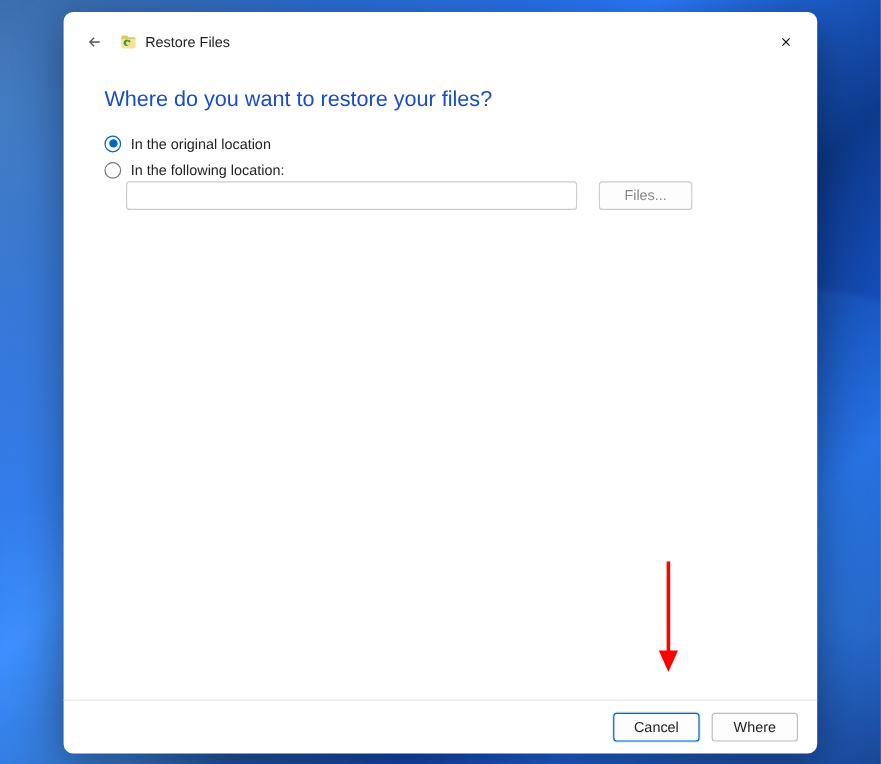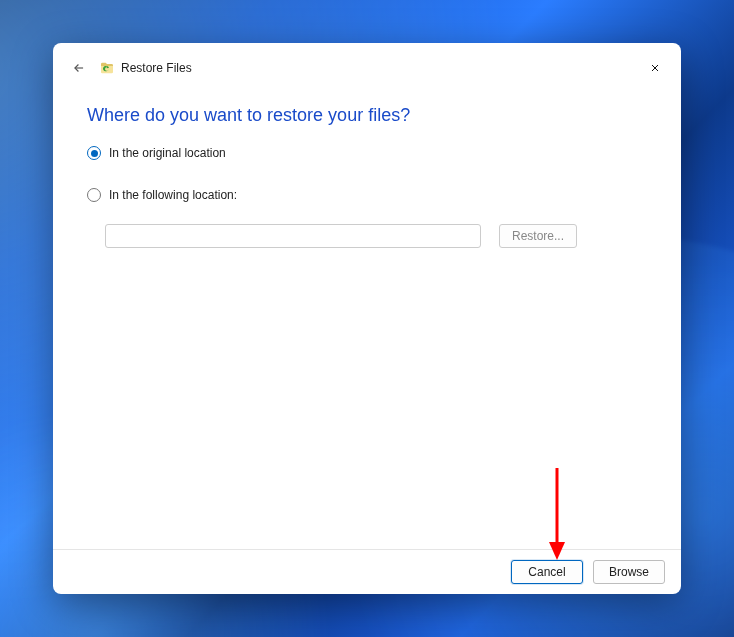--- a/index.html
+++ b/index.html
@@ -22,21 +22,21 @@
       pointer-events: none;
       mix-blend-mode: screen;
     }
     .s1 { width: 900px; height: 900px; left: -300px; top: -200px; background: radial-gradient(circle at 30% 30%, rgba(120,180,255,0.5), transparent 60%); }
     .s2 { width: 700px; height: 700px; right: -250px; bottom: -300px; background: radial-gradient(circle at 60% 40%, rgba(40,100,220,0.6), transparent 60%); }
     .s3 { width: 500px; height: 500px; left: -150px; bottom: -250px; background: radial-gradient(circle at 50% 50%, rgba(90,160,255,0.4), transparent 65%); }
 
     .dialog {
       position: relative;
       width: 628px;
-      height: 551px;
+      height: 618px;
       background: #ffffff;
       border-radius: 8px;
       box-shadow: 0 10px 40px rgba(0,0,0,0.4);
       display: flex;
       flex-direction: column;
     }
     .titlebar {
       display: flex;
       align-items: center;
       padding: 10px 12px 0 16px;
@@ -74,21 +74,21 @@
       font-size: 18px;
       color: #1a4bc9;
       margin-bottom: 20px;
       margin-top: 6px;
     }
     .radio-row {
       display: flex;
       align-items: center;
       font-size: 12px;
       color: #222;
-      margin-bottom: 28px;
+      margin-bottom: 8px;
       cursor: pointer;
     }
     .radio {
       width: 14px; height: 14px;
       border: 1.5px solid #777;
       border-radius: 50%;
       margin-right: 8px;
       display: flex; align-items: center; justify-content: center;
       background: #fff;
     }
@@ -199,27 +199,27 @@
       <span>In the original location</span>
     </div>
 
     <div class="radio-row" style="">
       <span class="radio"></span>
       <span>In the following location:</span>
     </div>
 
     <div class="location-controls">
       <input class="path-input" type="text" disabled="" value="" style="">
-      <button class="browse-btn" disabled="">Restore...</button>
+      <button class="browse-btn" disabled="">Files...</button>
     </div>
   </div>
 
   <div class="footer">
     <button class="btn primary">Cancel</button>
-    <button class="btn">Browse</button>
+    <button class="btn">Where</button>
   </div>
 
 </div>
 
 <svg class="arrow" width="20" height="96" viewBox="0 0 20 96">
   <line x1="10" y1="2" x2="10" y2="78" stroke="#ff0000" stroke-width="3"></line>
   <polygon points="10,94 2,76 18,76" fill="#ff0000"></polygon>
 </svg>
 
 </body></html>

